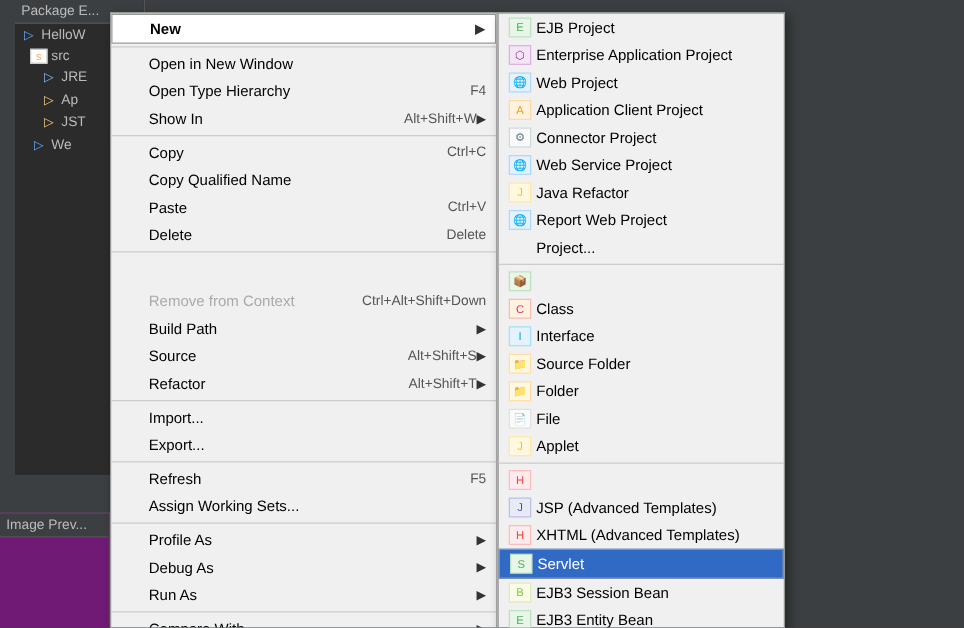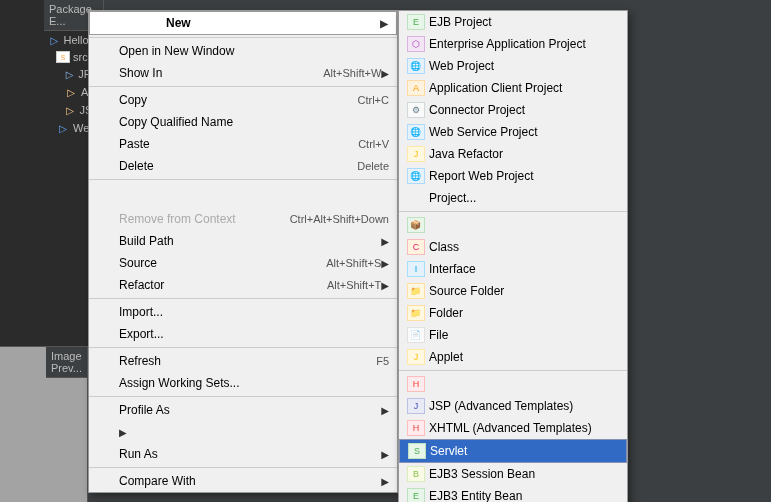--- a/index.html
+++ b/index.html
@@ -9,24 +9,23 @@
       background: #3c3f41;
       width: 771px;
       height: 502px;
       overflow: hidden;
       position: relative;
     }
 
     
     .left-panel {
       position: absolute;
-      top: 0; left: 0; width: 104px; height: 380px;
+      top: 0; left: 12px; width: 104px; height: 380px;
       background: #2b2b2b;
       border-right: 1px solid #555;
-      padding-left: 44px;
     }
 
     .panel-title {
       background: #3c3f41;
       color: #bbb;
       font-size: 11px;
       padding: 3px 5px;
       border-bottom: 1px solid #555;
     }
 
@@ -44,25 +43,24 @@
       height: 14px;
       display: inline-flex;
       align-items: center;
       justify-content: center;
       font-size: 10px;
     }
 
     
     .bottom-panel {
       position: absolute;
-      bottom: 0; left: 0; width: 88px; height: 156px;
-      background: #a3a3a3;
+      bottom: 0; left: 0; width: 88px; height: 92px;
+      background: #701a75;
       border-right: 1px solid #555;
       border-top: 1px solid #555;
-      padding-left: 46px;
     }
 
     .bottom-panel-title {
       background: #3c3f41;
       color: #bbb;
       font-size: 11px;
       padding: 3px 5px;
       border-bottom: 1px solid #555;
     }
 
@@ -123,21 +121,20 @@
       justify-content: center;
       margin-right: 4px;
       font-size: 11px;
     }
 
     
     .menu-item.new-highlighted {
       background: #fff;
       border: 1px solid #999;
       font-weight: bold;
-      gap: 46px;
     }
 
     
     .submenu {
       position: absolute;
       top: 10px;
       left: 398px;
       width: 230px;
       background: #f0f0f0;
       border: 1px solid #999;
@@ -223,20 +220,25 @@
       <span class="menu-item-label">New</span>
       <span class="menu-arrow">▶</span>
     </div>
     <div class="menu-separator"></div>
     <div class="menu-item">
       <span class="menu-item-icon"></span>
       <span class="menu-item-label">Open in New Window</span>
     </div>
     <div class="menu-item">
       <span class="menu-item-icon"></span>
+      <span class="menu-item-label">Open Type Hierarchy</span>
+      <span class="menu-item-shortcut">F4</span>
+    </div>
+    <div class="menu-item">
+      <span class="menu-item-icon"></span>
       <span class="menu-item-label">Show In</span>
       <span class="menu-item-shortcut">Alt+Shift+W</span>
       <span class="menu-arrow">▶</span>
     </div>
     <div class="menu-separator"></div>
     <div class="menu-item">
       <span class="menu-item-icon"></span>
       <span class="menu-item-label">Copy</span>
       <span class="menu-item-shortcut">Ctrl+C</span>
     </div>
@@ -297,20 +299,21 @@
       <span class="menu-item-label">Assign Working Sets...</span>
     </div>
     <div class="menu-separator"></div>
     <div class="menu-item">
       <span class="menu-item-icon"></span>
       <span class="menu-item-label">Profile As</span>
       <span class="menu-arrow">▶</span>
     </div>
     <div class="menu-item">
       <span class="menu-item-icon"></span>
+      <span class="menu-item-label">Debug As</span>
       <span class="menu-arrow">▶</span>
     </div>
     <div class="menu-item">
       <span class="menu-item-icon"></span>
       <span class="menu-item-label">Run As</span>
       <span class="menu-arrow">▶</span>
     </div>
     <div class="menu-separator"></div>
     <div class="menu-item">
       <span class="menu-item-icon"></span>

